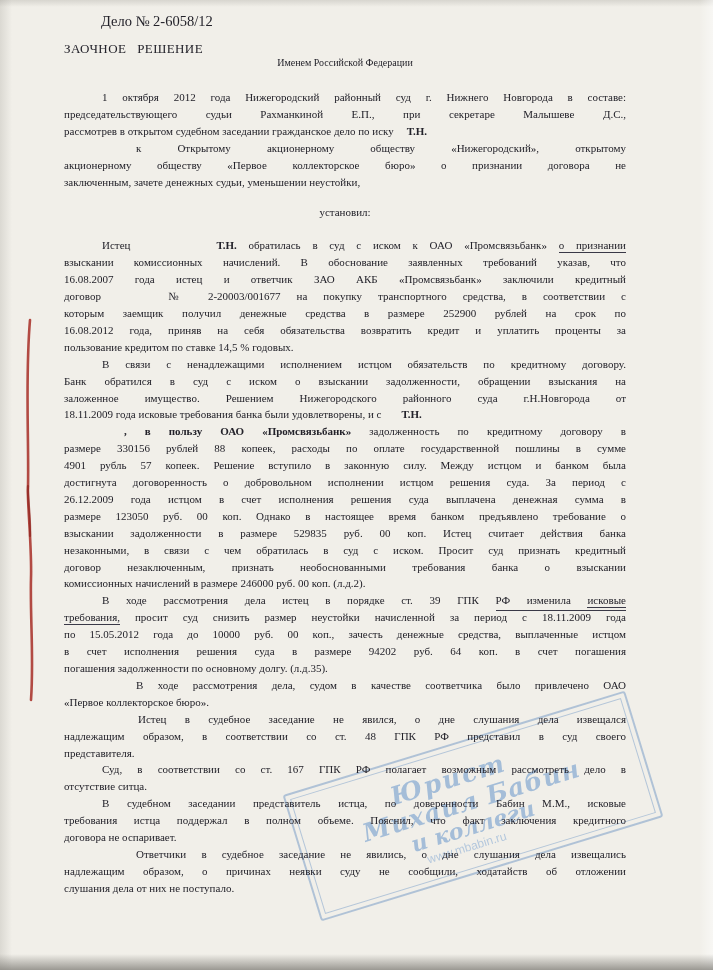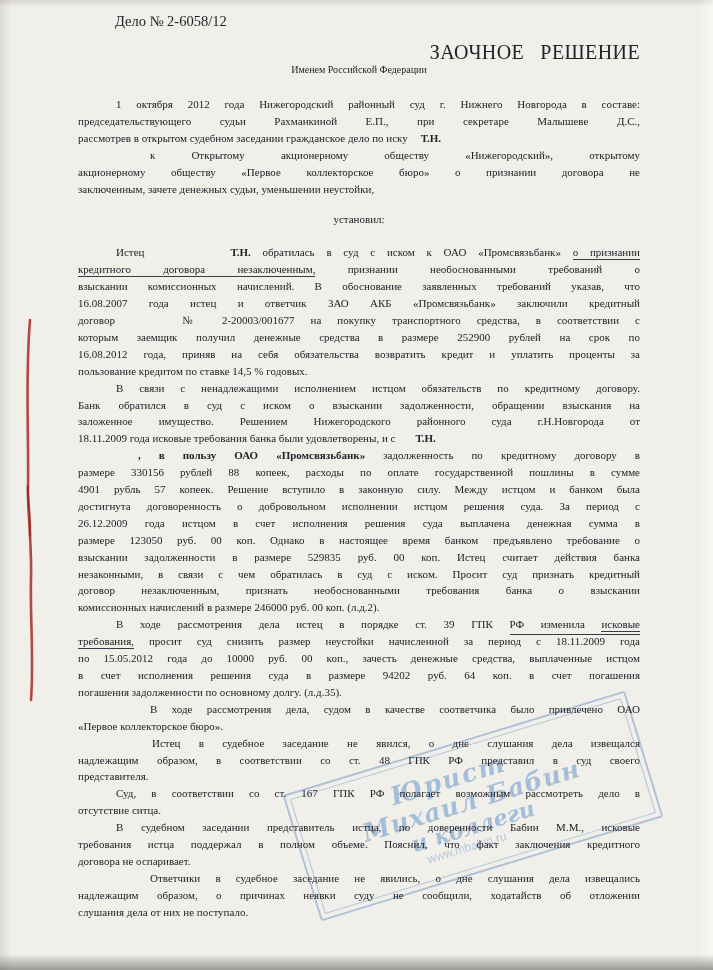--- a/index.html
+++ b/index.html
@@ -12,24 +12,24 @@
   
   .edge-top    { position:absolute; z-index:6; left:0; top:0; width:100%; height:7px;
                  background:linear-gradient(to bottom, rgba(150,148,140,.28), rgba(150,148,140,0)); }
   .edge-left   { position:absolute; z-index:6; left:0; top:0; width:12px; height:100%;
                  background:linear-gradient(to right, rgba(140,138,130,.22), rgba(140,138,130,0)); }
   .edge-bottom { position:absolute; z-index:6; left:0; bottom:0; width:100%; height:16px;
                  background:linear-gradient(to bottom, rgba(130,128,122,0), rgba(130,128,122,.78)); }
   .edge-right  { position:absolute; z-index:6; right:0; top:0; width:14px; height:100%;
                  background:linear-gradient(to left, rgba(255,255,255,.5), rgba(255,255,255,0)); }
 
-  .content { position:absolute; z-index:2; left:78px; top:0; width:562px; }
+  .content { position:absolute; z-index:2; left:64px; top:0; width:562px; }
 
   .case-number { margin:13px 0 0 37px; font-size:14.5px; }
-  .doc-title   { margin-top:11px; text-align:right; font-size:20px; letter-spacing:.4px; }
+  .doc-title   { margin-top:11px; text-align:left; font-size:13px; letter-spacing:.4px; }
   .doc-subtitle{ text-align:center; font-size:10px; }
 
   .body { margin-top:21px; }
   .line { position:relative; font-size:11px; line-height:16.9px; white-space:normal;
           text-align:left; }
   .line.just { text-align:justify; text-align-last:justify; }
   .line.center { text-align:center; text-align-last:center; }
   .seg-b { font-weight:bold; }
   .seg-u { border-bottom:1.8px solid #3a3947; padding-bottom:.5px; }
   .seg-o { border-top:1.8px solid #3a3947; }
@@ -82,21 +82,20 @@
     <div class="doc-subtitle">Именем Российской Федерации</div>
     <div class="body" id="body-lines">
         <div class="line just" style="padding-left: 38px;"><span class="">1 октября 2012 года Нижегородский районный суд г. Нижнего Новгорода в составе:</span></div>
         <div class="line just"><span class="">председательствующего судьи Рахманкиной Е.П., при секретаре Малышеве Д.С.,</span></div>
         <div class="line"><span class="">рассмотрев в открытом судебном заседании гражданское дело по иску</span><span class="gap" style="width: 13px;"></span><span class="seg-b ">Т.Н.</span></div>
         <div class="line just" style="padding-left: 72px;"><span class="">к Открытому акционерному обществу «Нижегородский», открытому</span></div>
         <div class="line just"><span class="">акционерному обществу «Первое коллекторское бюро» о признании договора не</span></div>
         <div class="line"><span class="">заключенным, зачете денежных судьи, уменьшении неустойки,</span></div>
         <div class="line center" style="margin-top: 14px;"><span class="">установил:</span></div>
         <div class="line just" style="padding-left: 38px; margin-top: 16px;"><span class="">Истец</span><span class="gap" style="width: 86px;"></span><span class="seg-b ">Т.Н.</span><span class=""> обратилась в суд с иском к ОАО «Промсвязьбанк» </span><span class="seg-u ">о признании</span></div>
-        <div class="line just"><span class="seg-u ">кредитного договора незаключенным,</span><span class=""> признании необоснованными требований о</span></div>
         <div class="line just"><span class="">взыскании комиссионных начислений. В обоснование заявленных требований указав, что</span></div>
         <div class="line just"><span class="">16.08.2007 года истец и ответчик ЗАО АКБ «Промсвязьбанк» заключили кредитный</span></div>
         <div class="line just"><span class="">договор</span><span class="gap" style="width: 54px;"></span><span class="">№ 2-20003/001677 на покупку транспортного средства, в соответствии с</span></div>
         <div class="line just"><span class="">которым заемщик получил денежные средства в размере 252900 рублей на срок по</span></div>
         <div class="line just"><span class="">16.08.2012 года, приняв на себя обязательства возвратить кредит и уплатить проценты за</span></div>
         <div class="line"><span class="">пользование кредитом по ставке 14,5 % годовых.</span></div>
         <div class="line just" style="padding-left: 38px;"><span class="">В связи с ненадлежащими исполнением истцом обязательств по кредитному договору.</span></div>
         <div class="line just"><span class="">Банк обратился в суд с иском о взыскании задолженности, обращении взыскания на</span></div>
         <div class="line just"><span class="">заложенное имущество. Решением Нижегородского районного суда г.Н.Новгорода от</span></div>
         <div class="line"><span class="">18.11.2009 года исковые требования банка были удовлетворены, и с</span><span class="gap" style="width: 20px;"></span><span class="seg-b ">Т.Н.</span></div>

